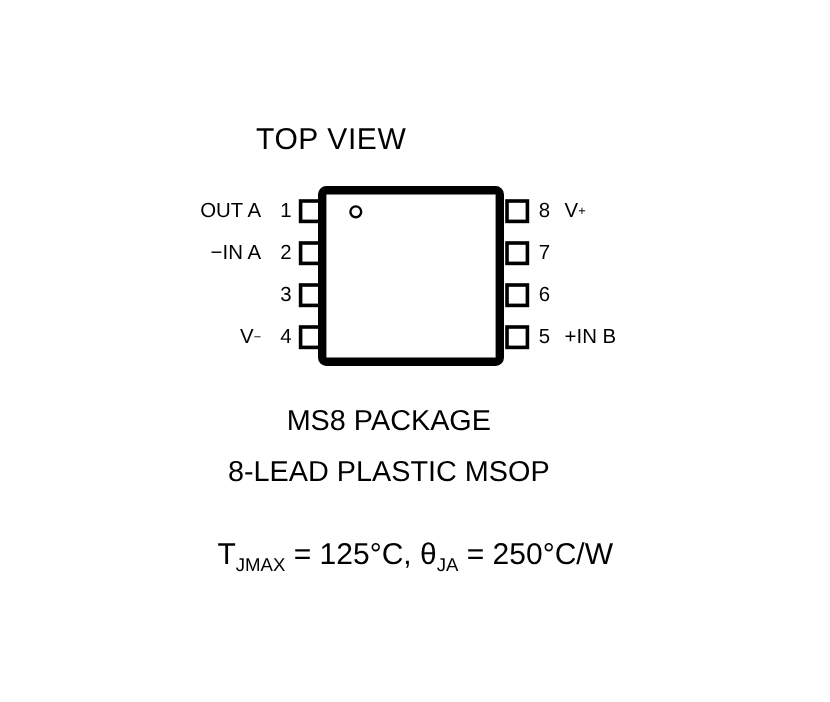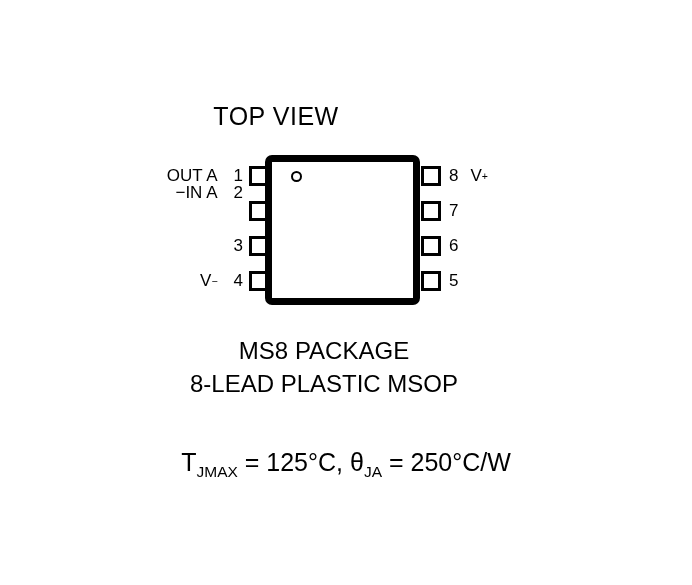--- a/index.html
+++ b/index.html
@@ -114,21 +114,21 @@
   
   .caption {
     position: absolute;
     left: 0;
     width: 648px;
     text-align: center;
     font-size: 24px;
     white-space: nowrap;
   }
   .caption-1 { top: 337px; }
-  .caption-2 { top: 370px; }
+  .caption-2 { top: 380px; }
 
   .thermal {
     position: absolute;
     left: 0;
     top: 448px;
     width: 692px;
     text-align: center;
     font-size: 25px;
     white-space: nowrap;
   }
@@ -151,21 +151,21 @@
   <div class="pin right" style="top:166px"></div>
   <div class="pin right" style="top:201px"></div>
   <div class="pin right" style="top:236px"></div>
   <div class="pin right" style="top:271px"></div>
 
   <div class="pin-row left" style="top:166px">
     <span class="pname">OUT A</span>
       <span class="sup"></span>
     <span class="pnum">1</span>
   </div>
-  <div class="pin-row left" style="top:183px">
+  <div class="pin-row left" style="top:201px">
     <span class="pname">−IN A</span>
       <span class="sup"></span>
     <span class="pnum">2</span>
   </div>
   <div class="pin-row left" style="top:236px">
       <span class="sup"></span>
     <span class="pnum">3</span>
   </div>
   <div class="pin-row left" style="top:271px">
     <span class="pname">V</span>
@@ -181,20 +181,21 @@
   <div class="pin-row right" style="top:201px">
     <span class="pnum">7</span>
       <span class="sup"></span>
   </div>
   <div class="pin-row right" style="top:236px">
     <span class="pnum">6</span>
       <span class="sup"></span>
   </div>
   <div class="pin-row right" style="top:271px">
     <span class="pnum">5</span>
+    <span class="pname">+IN B</span>
       <span class="sup"></span>
   </div>
 
   <div class="caption caption-1">MS8 PACKAGE</div>
   <div class="caption caption-2">8-LEAD PLASTIC MSOP</div>
 
   <div class="thermal">
     <span>T</span><span class="sub">JMAX</span><span> = </span><span>125°C,</span>&nbsp;<span>θ</span><span class="sub">JA</span><span> = </span><span>250°C/W</span>
   </div>
 

